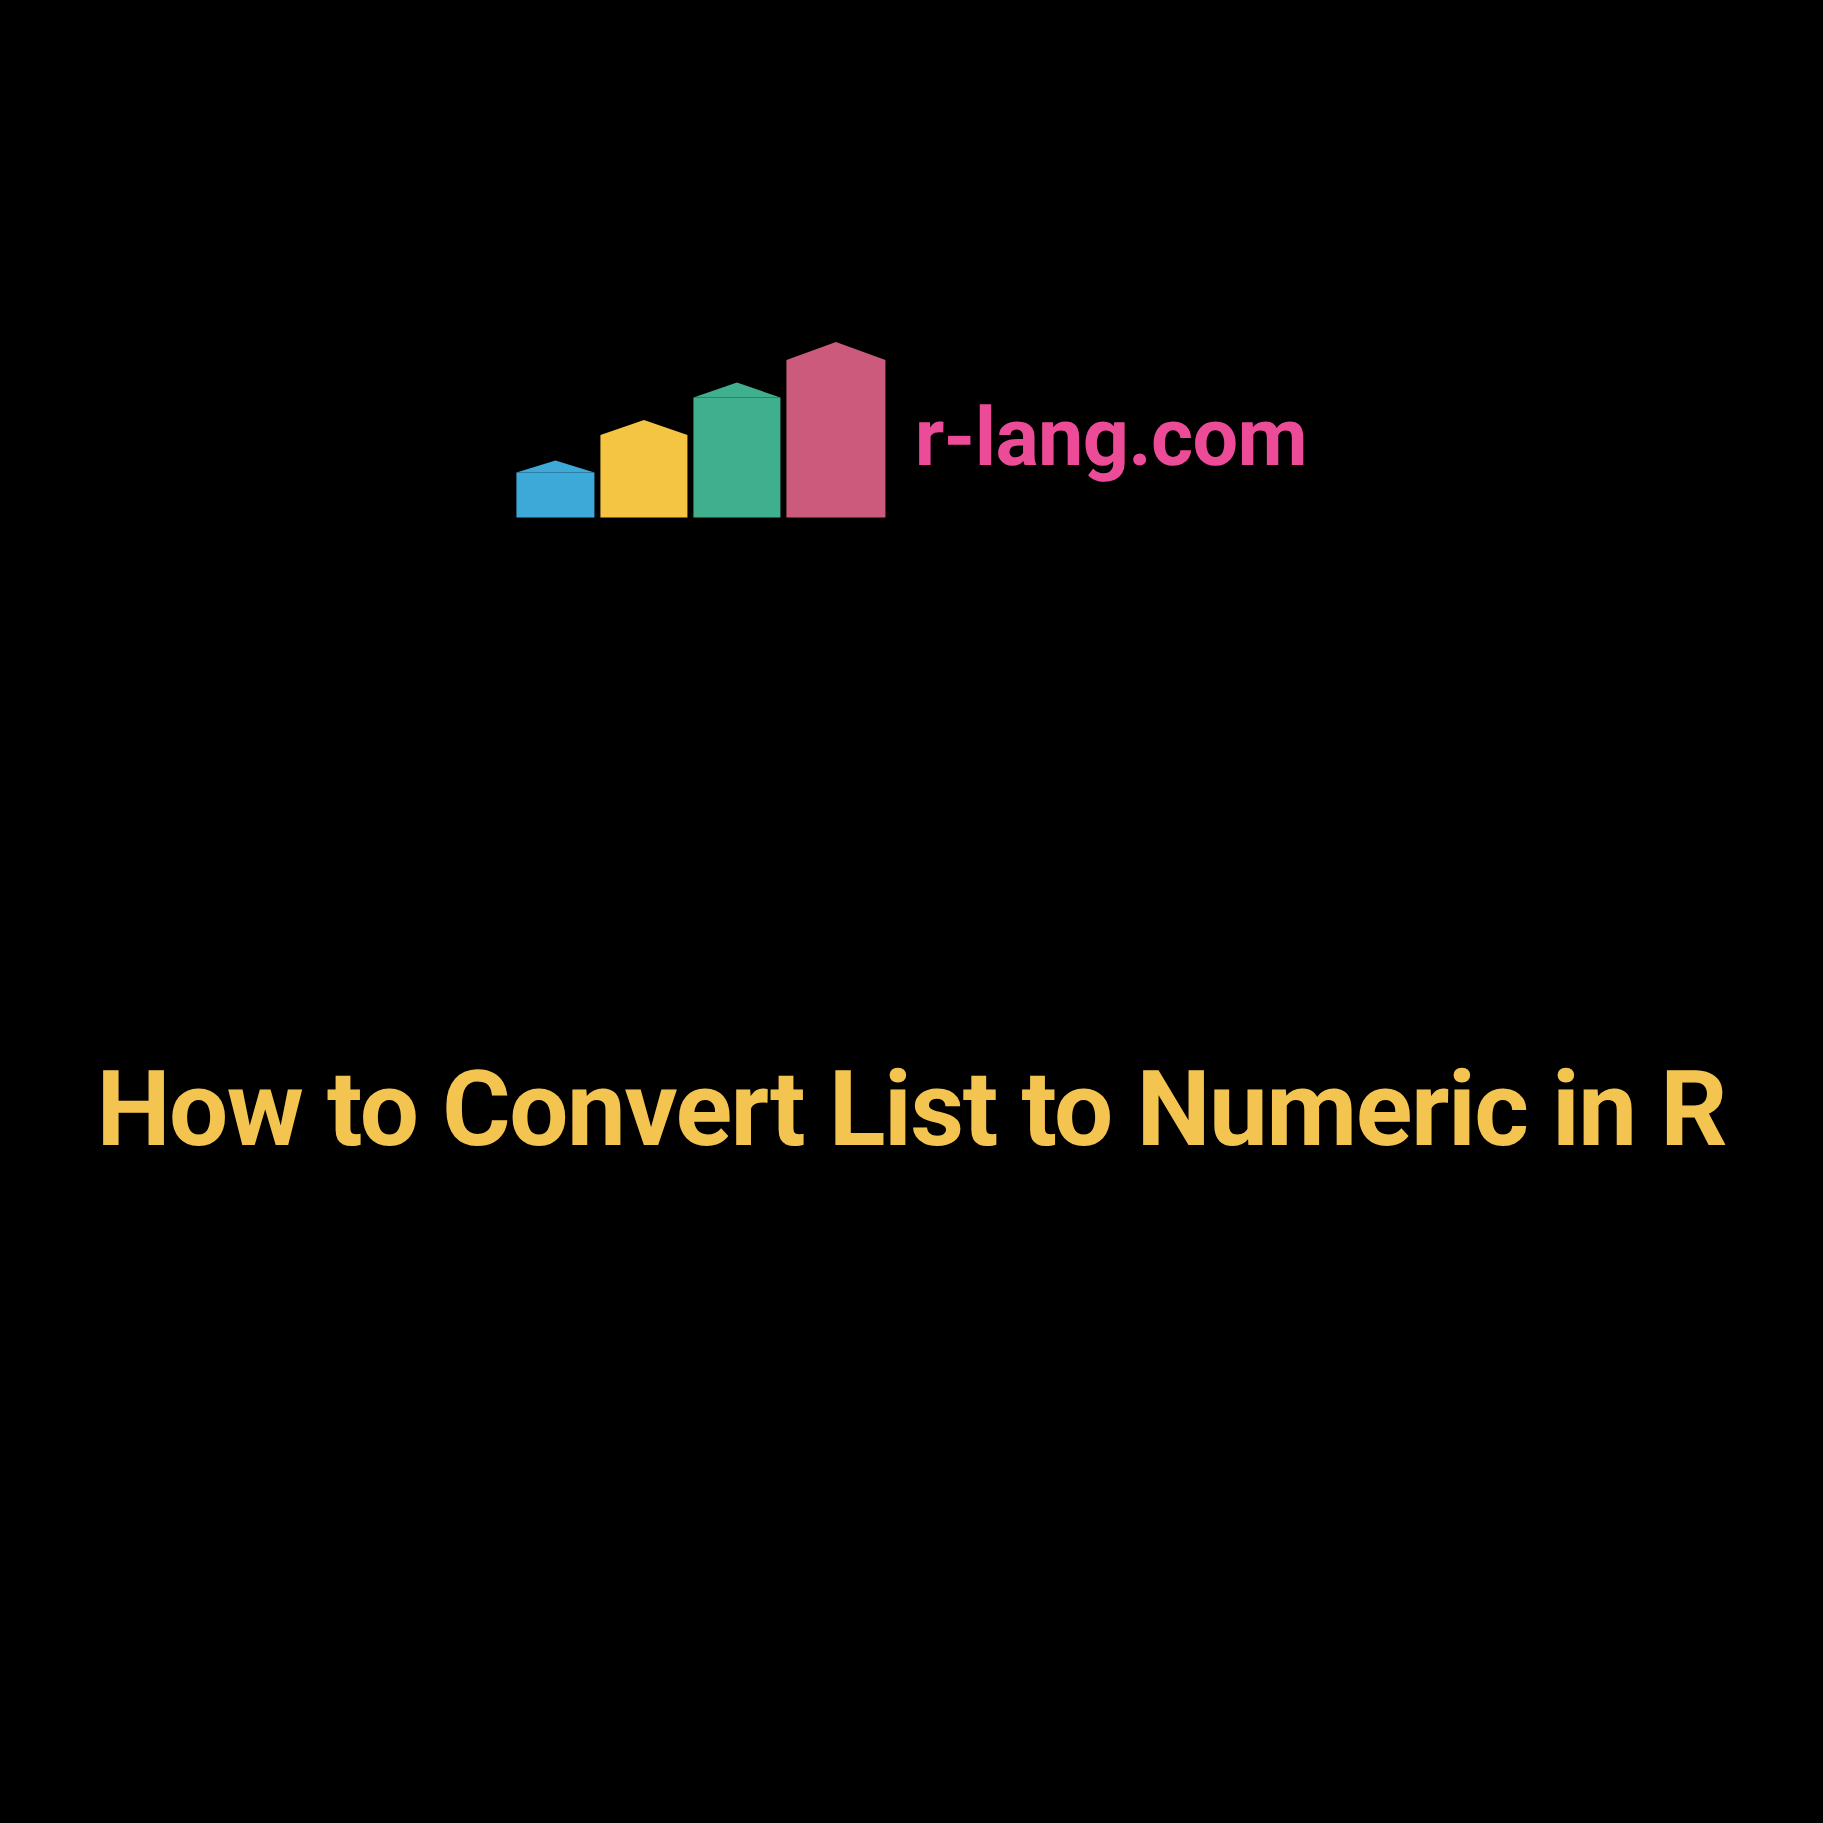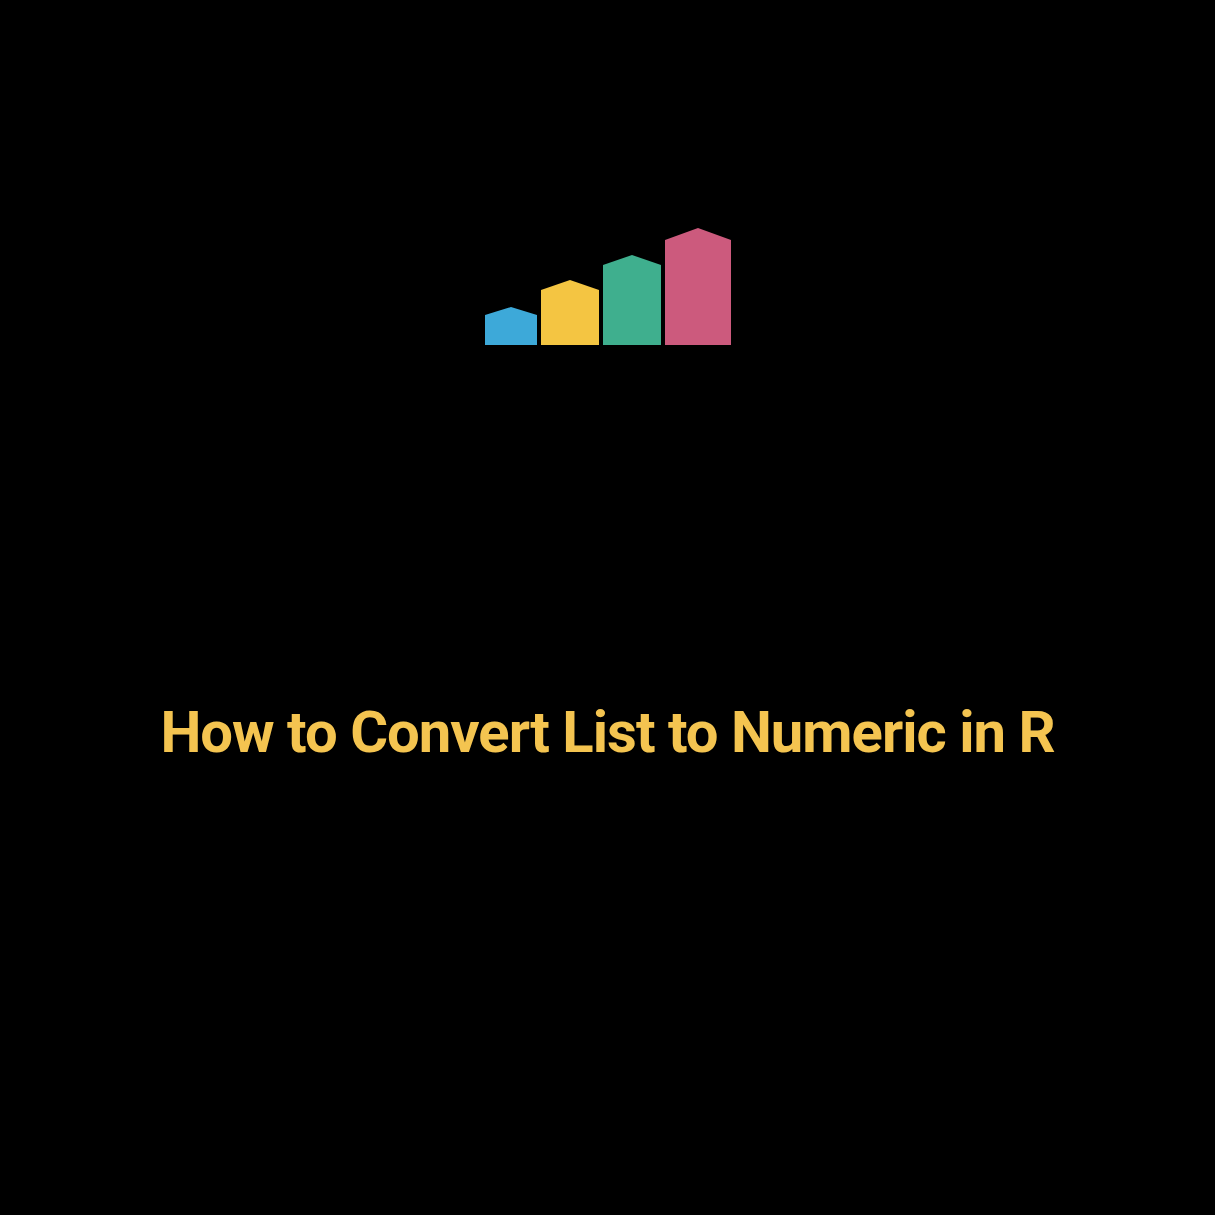--- a/index.html
+++ b/index.html
@@ -102,32 +102,33 @@
       font-weight: 700;
       letter-spacing: -0.5px;
     }
     .title-text {
       position: absolute;
       top: 690px;
       left: 0;
       right: 0;
       text-align: center;
       color: #F4C450;
-      font-size: 58px;
+      font-size: 70px;
       font-weight: 700;
       line-height: 1.45;
       letter-spacing: -1px;
       padding: 0 40px;
     }
   </style>
 </head>
 <body>
 
 <div class="logo-section">
   <div class="bars-container">
     <div class="bar bar-blue"></div>
     <div class="bar bar-yellow"></div>
     <div class="bar bar-green"></div>
     <div class="bar bar-pink"></div>
   </div>
+  <div class="domain-text">r-lang.com</div>
 </div>
 
 <div class="title-text">How to Convert List to Numeric in R</div>
 
 </body></html>

